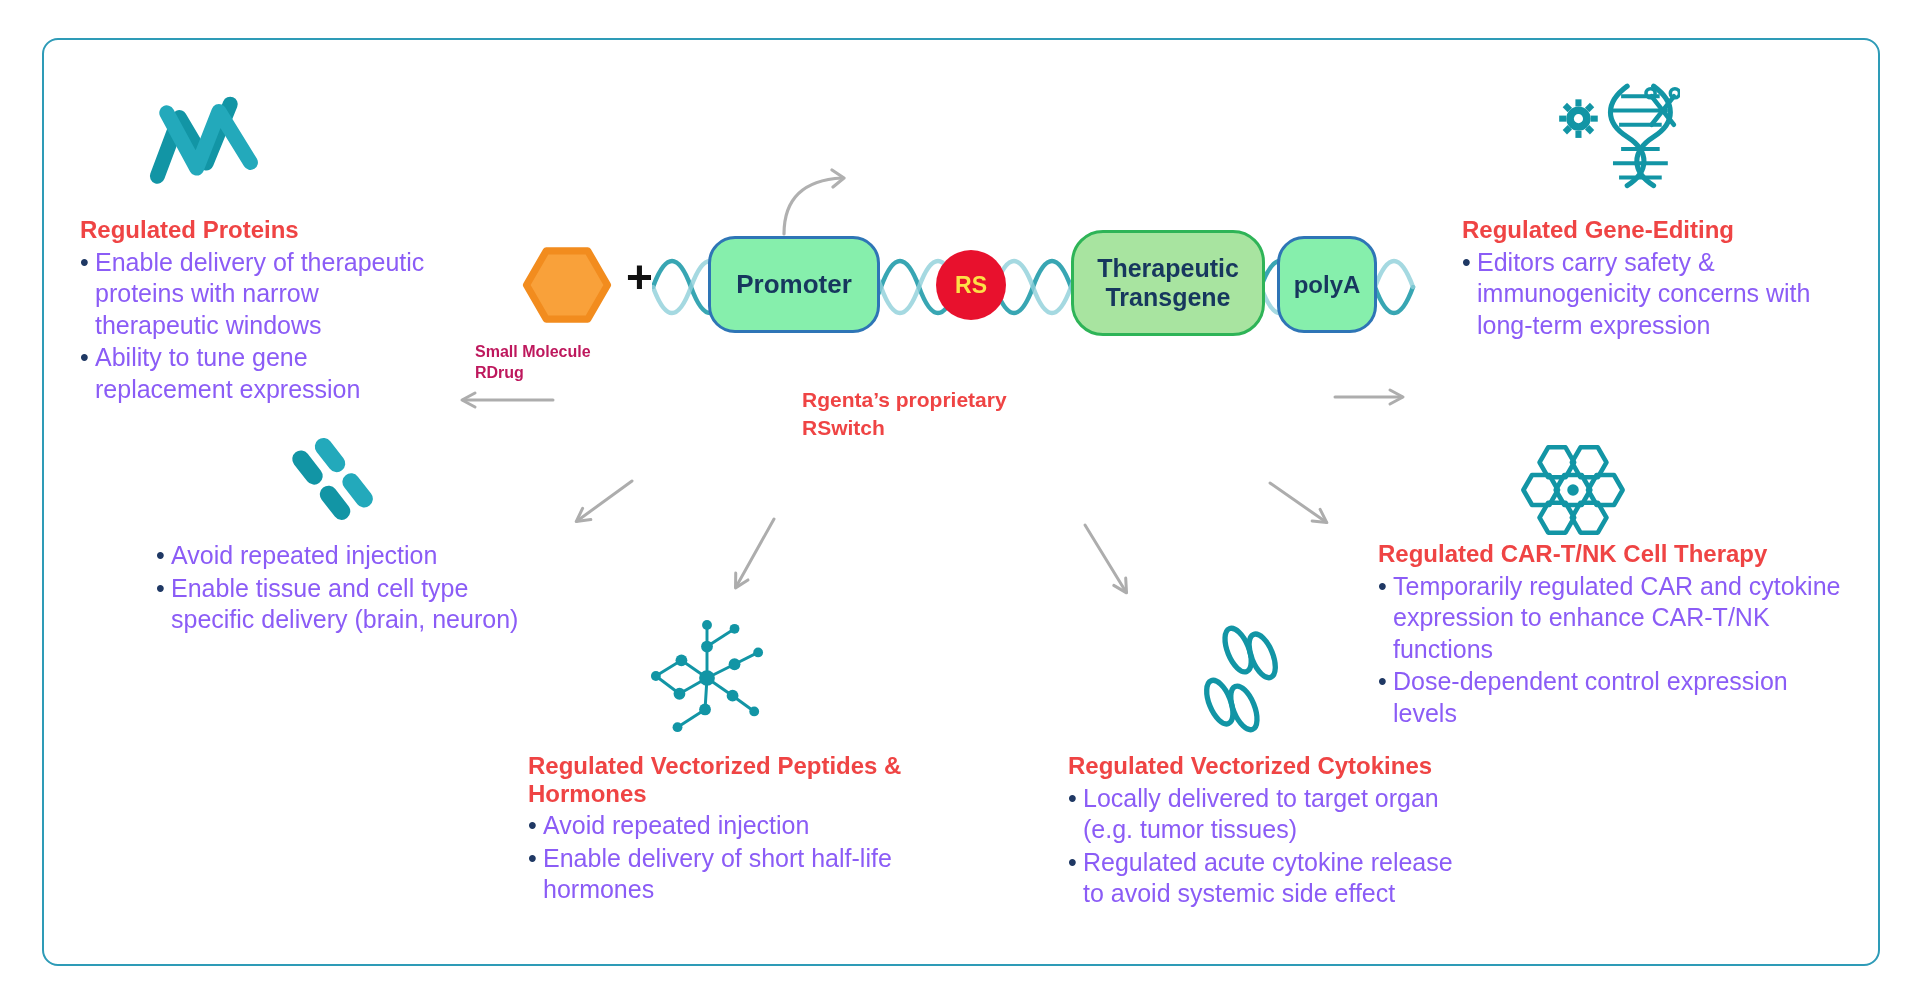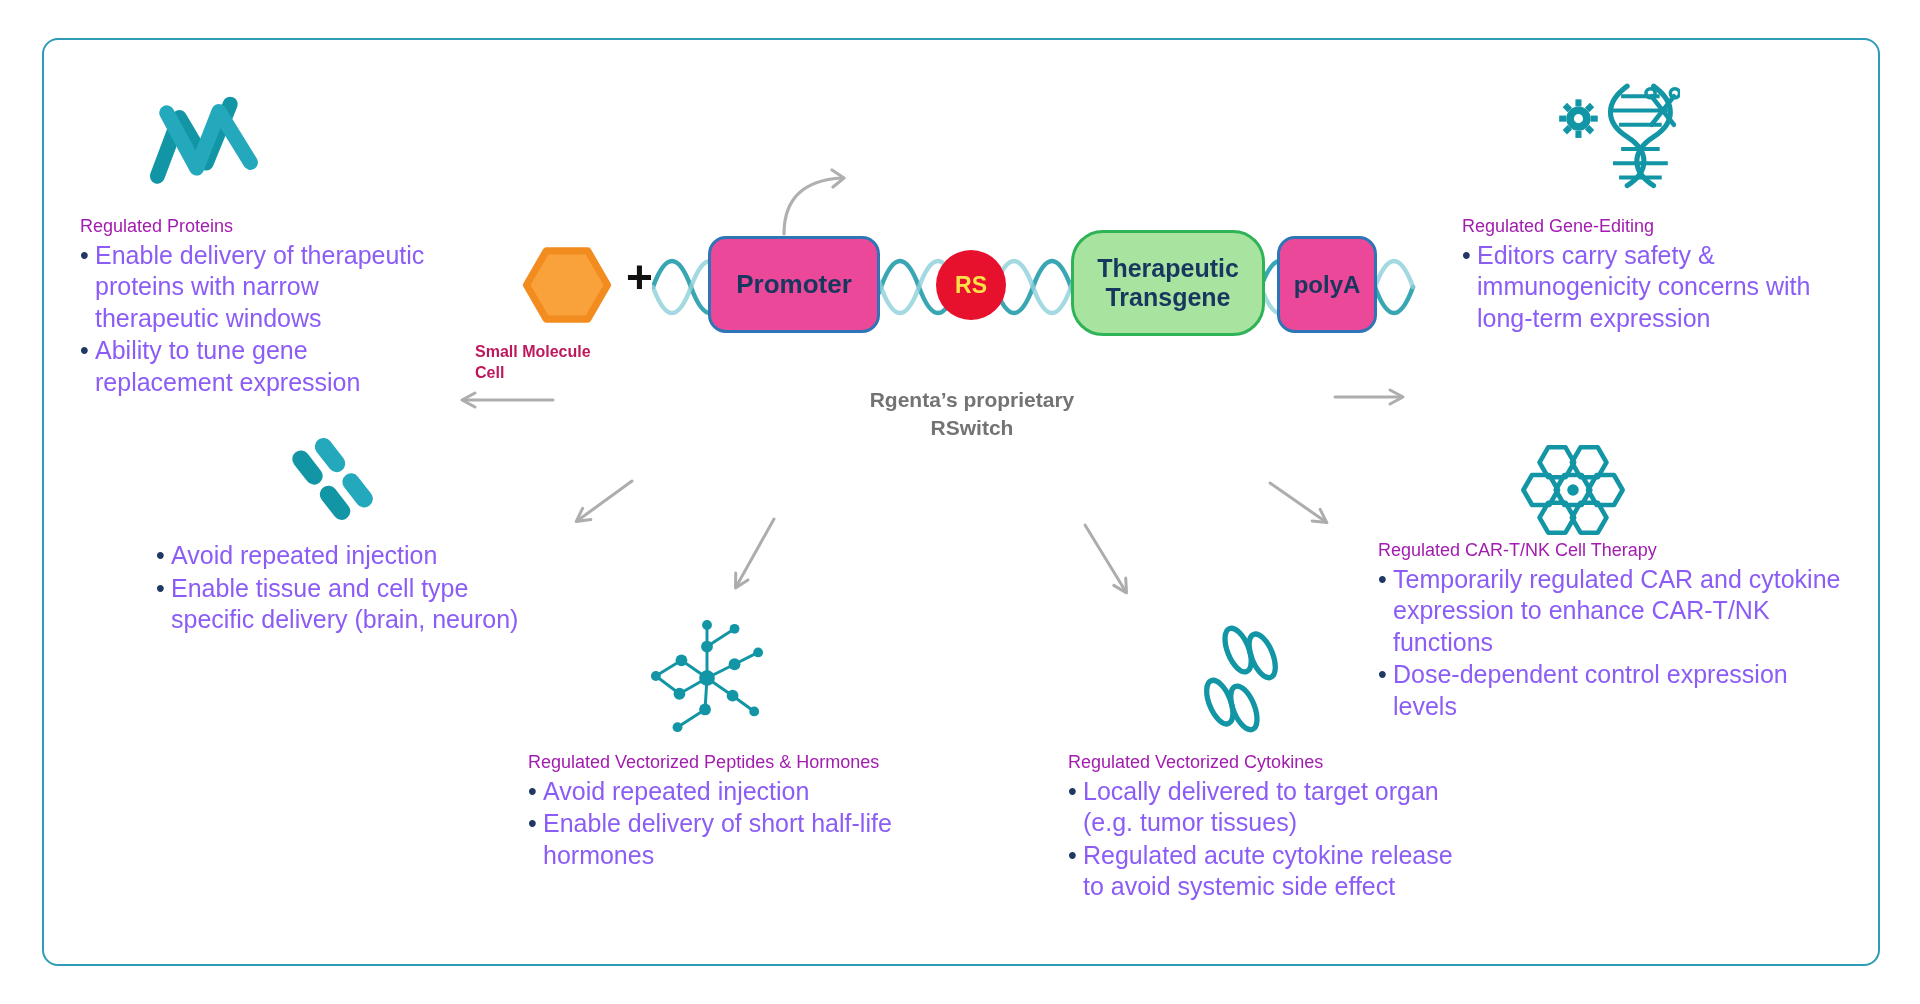--- a/index.html
+++ b/index.html
@@ -1,31 +1,31 @@
 <!DOCTYPE html>
 <html><head>
 <meta charset="utf-8">
 <style>
   *{box-sizing:border-box;margin:0;padding:0}
   html,body{width:1920px;height:1004px;background:#ffffff;font-family:"Liberation Sans",sans-serif;}
   #app{position:relative;width:1920px;height:1004px;overflow:hidden;background:#fff;}
   .frame{position:absolute;left:42px;top:38px;width:1838px;height:928px;border:2px solid #2E9BB7;border-radius:16px;}
   .abs{position:absolute;}
   .section-text{position:absolute;color:#1F3864;}
-  .section-text h3{font-size:18px;font-weight:normal;color:#a21caf;margin-bottom:3px;line-height:1.15;}
+  .section-text h3{font-size:24px;font-weight:bold;color:#ef4444;margin-bottom:3px;line-height:1.15;}
   .section-text ul{list-style:none;}
   .section-text li{font-size:25px;line-height:1.26;padding-left:15px;position:relative;color:#8b5cf6;margin-bottom:1px;}
   .section-text li::before{content:"\2022";position:absolute;left:0;color:#1F3864;}
   .construct-box{position:absolute;display:flex;align-items:center;justify-content:center;font-weight:bold;color:#17375E;text-align:center;}
-  .blue-box{background:#ec4899;border:3px solid #2E75B6;border-radius:18px;}
+  .blue-box{background:#86efac;border:3px solid #2E75B6;border-radius:27px;}
   .green-box{background:#A8E4A0;border:3px solid #2EB457;border-radius:32px;}
   .rs-circle{background:#E8112D;border-radius:50%;color:#fde047;}
   .plus-sign{position:absolute;font-weight:bold;color:#111111;}
   .small-label{position:absolute;text-align:left;font-weight:bold;color:#be185d;font-size:16px;line-height:1.3;}
-  .caption{position:absolute;text-align:center;font-weight:bold;color:#737373;font-size:21px;line-height:1.35;}
+  .caption{position:absolute;text-align:left;font-weight:bold;color:#ef4444;font-size:21px;line-height:1.35;}
   svg{display:block;}
 </style>
 </head>
 <body>
 
 <div id="app">
 
   <div class="frame"></div>
 
   <svg class="abs" style="left:652px;top:244px" width="770" height="86" viewBox="0 0 768 86">
@@ -39,21 +39,21 @@
   </svg>
 
   <svg class="abs" style="left:522px;top:244px" width="90" height="82" viewBox="0 0 100 88">
     <polygon points="27,6 73,6 95,44 73,82 27,82 5,44" fill="#F9A13A" stroke="#F28C1E" stroke-width="8" stroke-linejoin="round"></polygon>
   </svg>
 
   <div class="plus-sign" style="left:626px;top:250px;font-size:46px">+</div>
 
   <div class="small-label" style="left:475px;top:342px;width:175px">
     <div>Small Molecule</div>
-    <div>Cell</div>
+    <div>RDrug</div>
   </div>
 
   <div class="construct-box blue-box" style="left:708px;top:236px;width:172px;height:97px;font-size:26px">
     <span>Promoter</span>
   </div>
 
   <div class="construct-box rs-circle" style="left:936px;top:250px;width:70px;height:70px;font-size:23px">
     <span>RS</span>
   </div>
 

